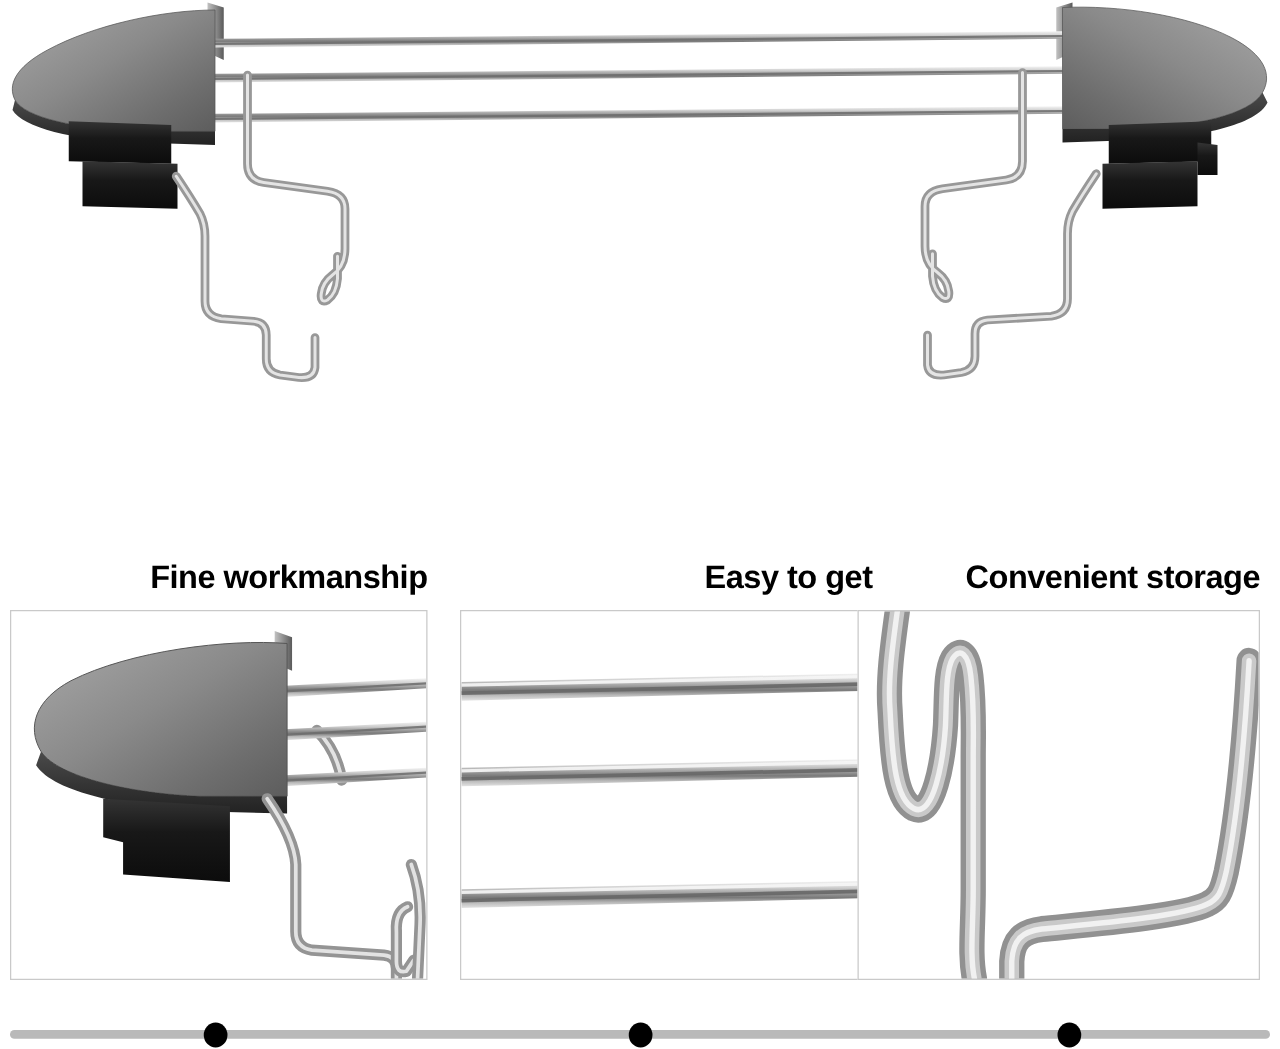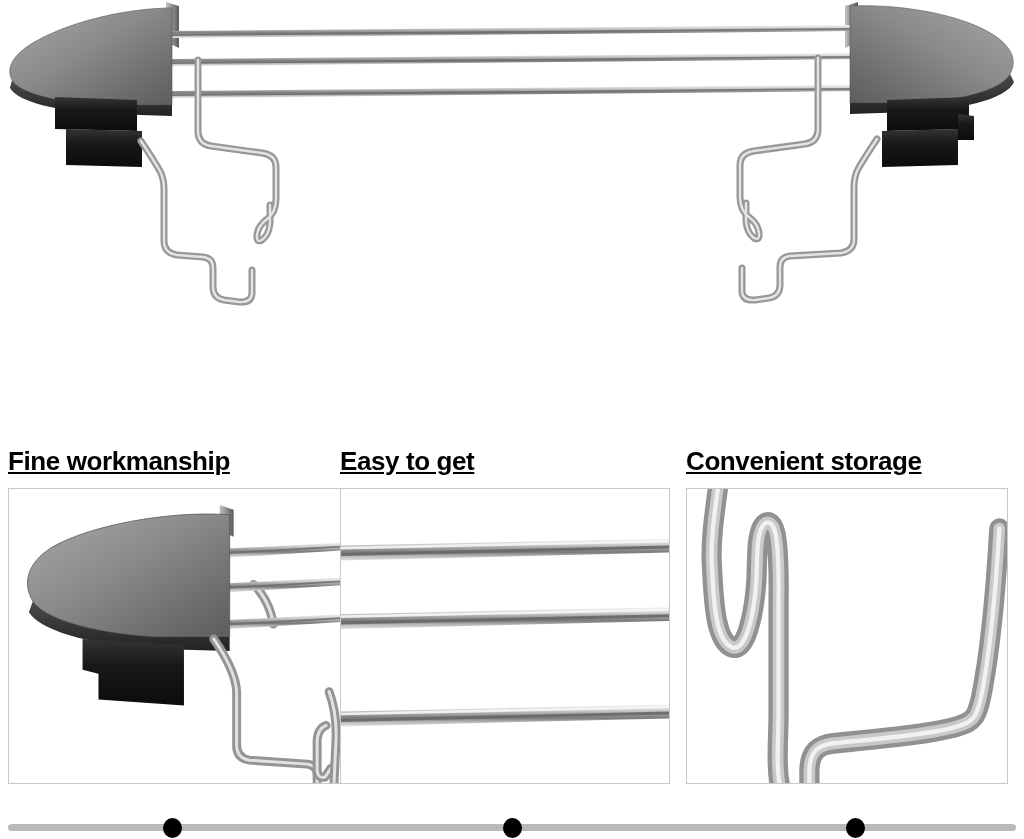--- a/index.html
+++ b/index.html
@@ -2,24 +2,24 @@
 <html style="--background: #ffffff; --heading-color: #000000; --panel-border: #c9c9c9; --track-color: #b9b9b9; --dot-color: #000000; --metal-light: #e8e8e8; --metal-mid: #a0a0a0; --metal-dark: #6f6f6f; --plate-gray: #7d7d7d; --plastic-black: #141414;"><head>
 <meta charset="utf-8">
 <style>
   html,body{margin:0;padding:0;background:#fff;font-family:"Liberation Sans",sans-serif;}
   #stage{position:relative;width:1024px;height:839px;background:var(--background,#ffffff);overflow:hidden;}
   .hero{position:absolute;left:0;top:0;width:1024px;height:460px;margin:0;}
   .hero svg{display:block;width:100%;height:100%;}
 
   .feature{position:absolute;top:444px;}
   #feature-1{left:8px;width:334px;}
-  #feature-2{left:340px;width:330px;}
+  #feature-2{left:368px;width:330px;}
   #feature-3{left:686px;width:322px;}
-  .feature-title{height:34px;line-height:34px;text-align:left;font-size:26px;font-weight:bold;
-    letter-spacing:-0.4px;color:var(--heading-color,#000);white-space:nowrap;text-decoration:underline;}
+  .feature-title{height:34px;line-height:34px;text-align:right;font-size:26px;font-weight:bold;
+    letter-spacing:-0.4px;color:var(--heading-color,#000);white-space:nowrap;}
   .panel{margin-top:10px;height:296px;border:1px solid var(--panel-border,#c9c9c9);
     box-sizing:border-box;background:#fff;overflow:hidden;}
   .panel svg{display:block;width:100%;height:100%;}
 
   .carousel-track{position:absolute;left:8px;top:824px;width:1008px;height:7px;border-radius:4px;
     background:var(--track-color,#b9b9b9);}
   .carousel-dot{position:absolute;top:818px;width:19px;height:20px;border-radius:50%;
     background:var(--dot-color,#000);}
   #dot-1{left:163px;} #dot-2{left:503px;} #dot-3{left:846px;}
 

